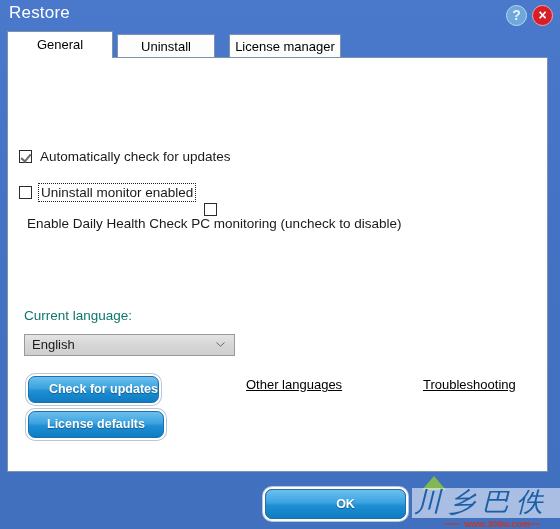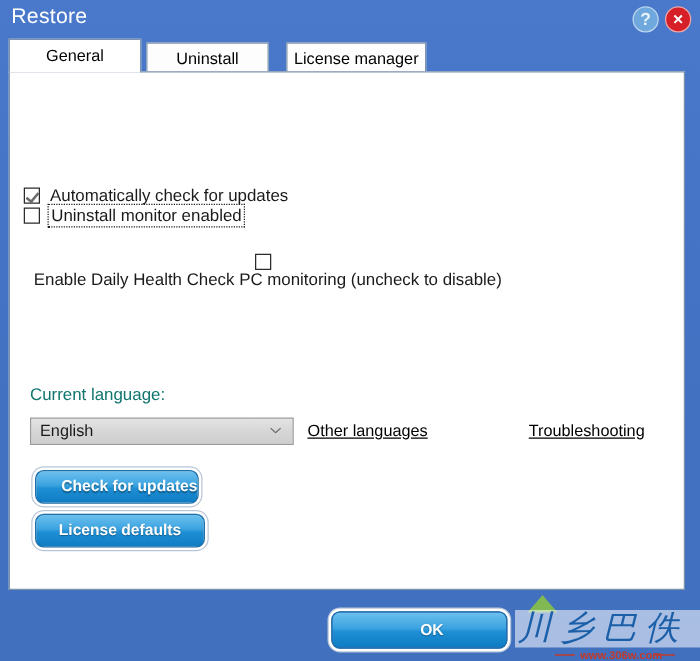--- a/index.html
+++ b/index.html
@@ -180,20 +180,21 @@
   }
   #lang-select .chev svg { display: block; }
 
   .plainlink {
     position: absolute;
     font-size: 13px;
     color: #000000;
     text-decoration: underline;
     cursor: pointer;
     white-space: nowrap;
+    margin-top: 40px;
   }
   #other-languages-link { left: 238px; top: 279px; }
   #troubleshooting-link { left: 415px; top: 279px; }
 
   
   .bluebtn {
     position: absolute;
     box-sizing: border-box;
     border-radius: 7px;
     background: linear-gradient(180deg, #6cc0ee 0%, #3ba3e0 45%, #1f8fd4 55%, #0d7cc4 100%);
@@ -267,21 +268,21 @@
 
   <div id="content-panel">
 
 
     <div class="check-row" style="top:40px;margin-top:48px;">
       <span class="cb checked"></span>
       <span class="check-label">Automatically check for updates</span>
     </div>
 
 
-    <div class="check-row" style="top:104px;">
+    <div class="check-row" style="top:124px;">
       <span class="cb"></span>
       <span class="check-label focused">Uninstall monitor enabled</span>
     </div>
 
     <div class="check-row" style="top:145px;flex-direction:column;">
       <span class="cb"></span>
       <span class="check-label">Enable Daily Health Check PC monitoring (uncheck to disable)</span>
     </div>
 
     <div id="lang-label">Current language:</div>

